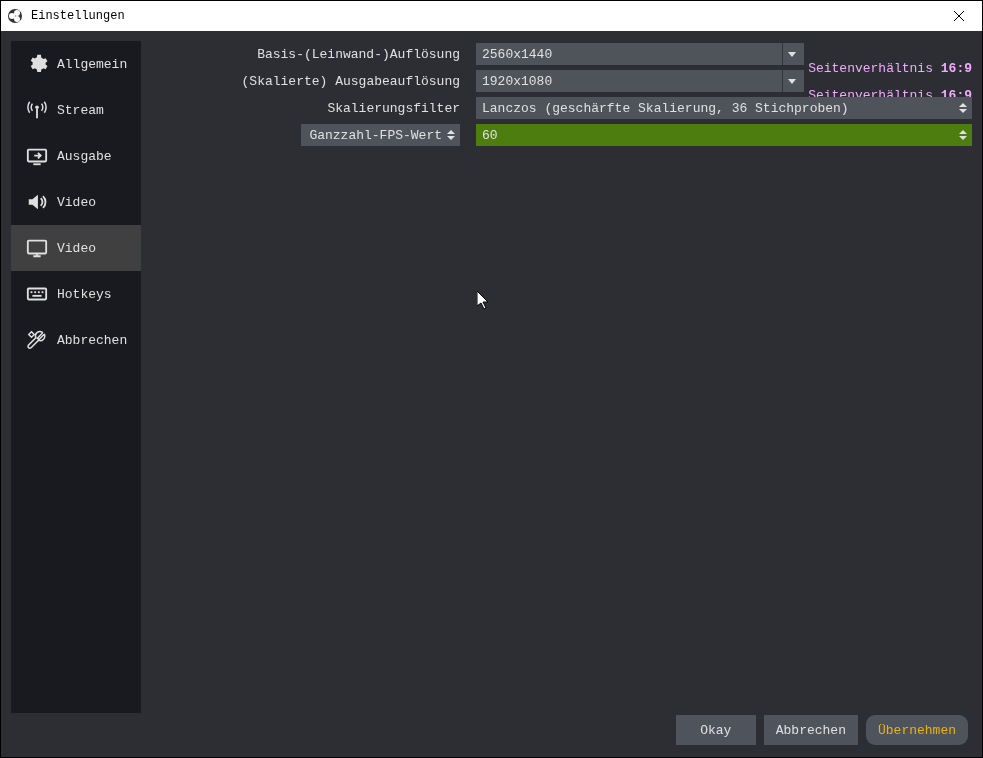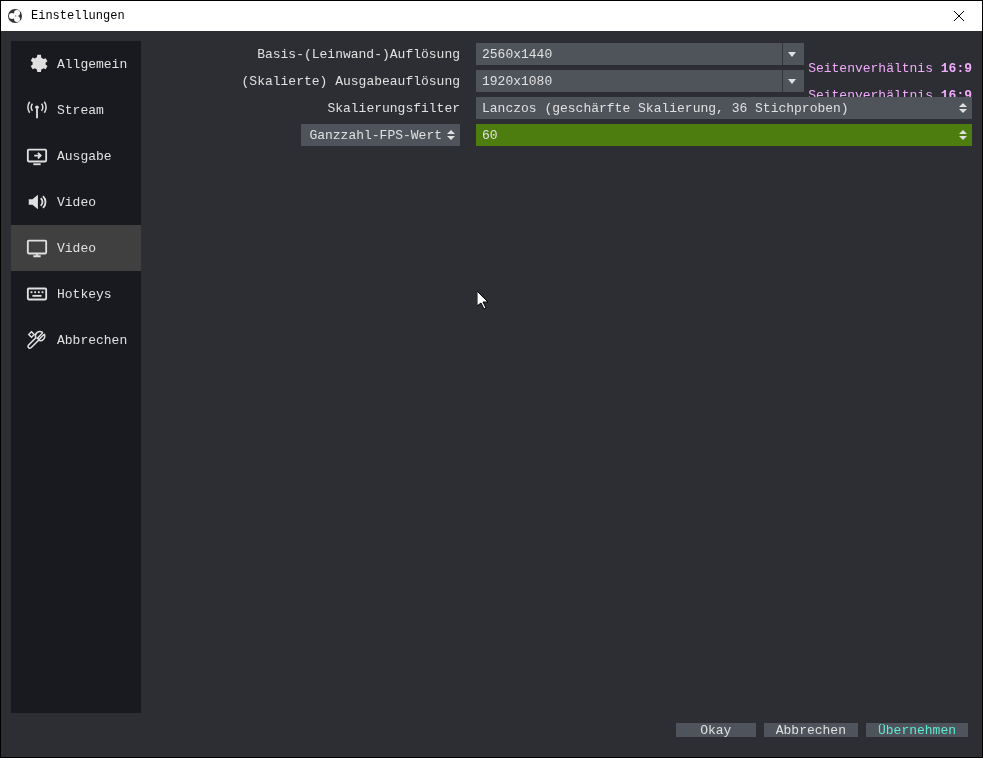--- a/index.html
+++ b/index.html
@@ -40,22 +40,22 @@
   .aspect-label { font-size: 13px; color: #f0abfc; white-space: nowrap; margin-top: 28px; }
   .aspect-label .ratio { font-weight: bold; }
 
   
   .fps-type-combo { display: inline-flex; align-items: center; height: 22px; background: #4f545c; padding: 0 18px 0 8px; position: relative; color: #e0e0e0; }
 
   .fps-value { flex: 1; height: 22px; background: #4d7c0f; display: flex; align-items: center; padding: 0 6px; position: relative; color: #e0e0e0; }
 
   
   .footer { height: 34px; display: flex; align-items: center; justify-content: flex-end; gap: 8px; padding-right: 4px; }
-  .btn { min-width: 80px; height: 14px; background: #4f545c; color: #e0e0e0; display: flex; align-items: center; justify-content: center; padding: 0 12px; font-size: 13px; cursor: default; }
-  .btn.disabled { color: #5eead4; }
+  .btn { min-width: 80px; height: 30px; background: #4f545c; color: #e0e0e0; display: flex; align-items: center; justify-content: center; padding: 0 12px; font-size: 13px; cursor: default; }
+  .btn.disabled { color: #eab308; border-radius: 9px; }
 
   
   .cursor-ptr { position: absolute; left: 326px; top: 250px; pointer-events: none; }
 
   .chev-down { width: 0; height: 0; border-left: 4px solid transparent; border-right: 4px solid transparent; border-top: 5px solid #e0e0e0; }
 </style>
 </head>
 <body>
 
 <div class="window">

